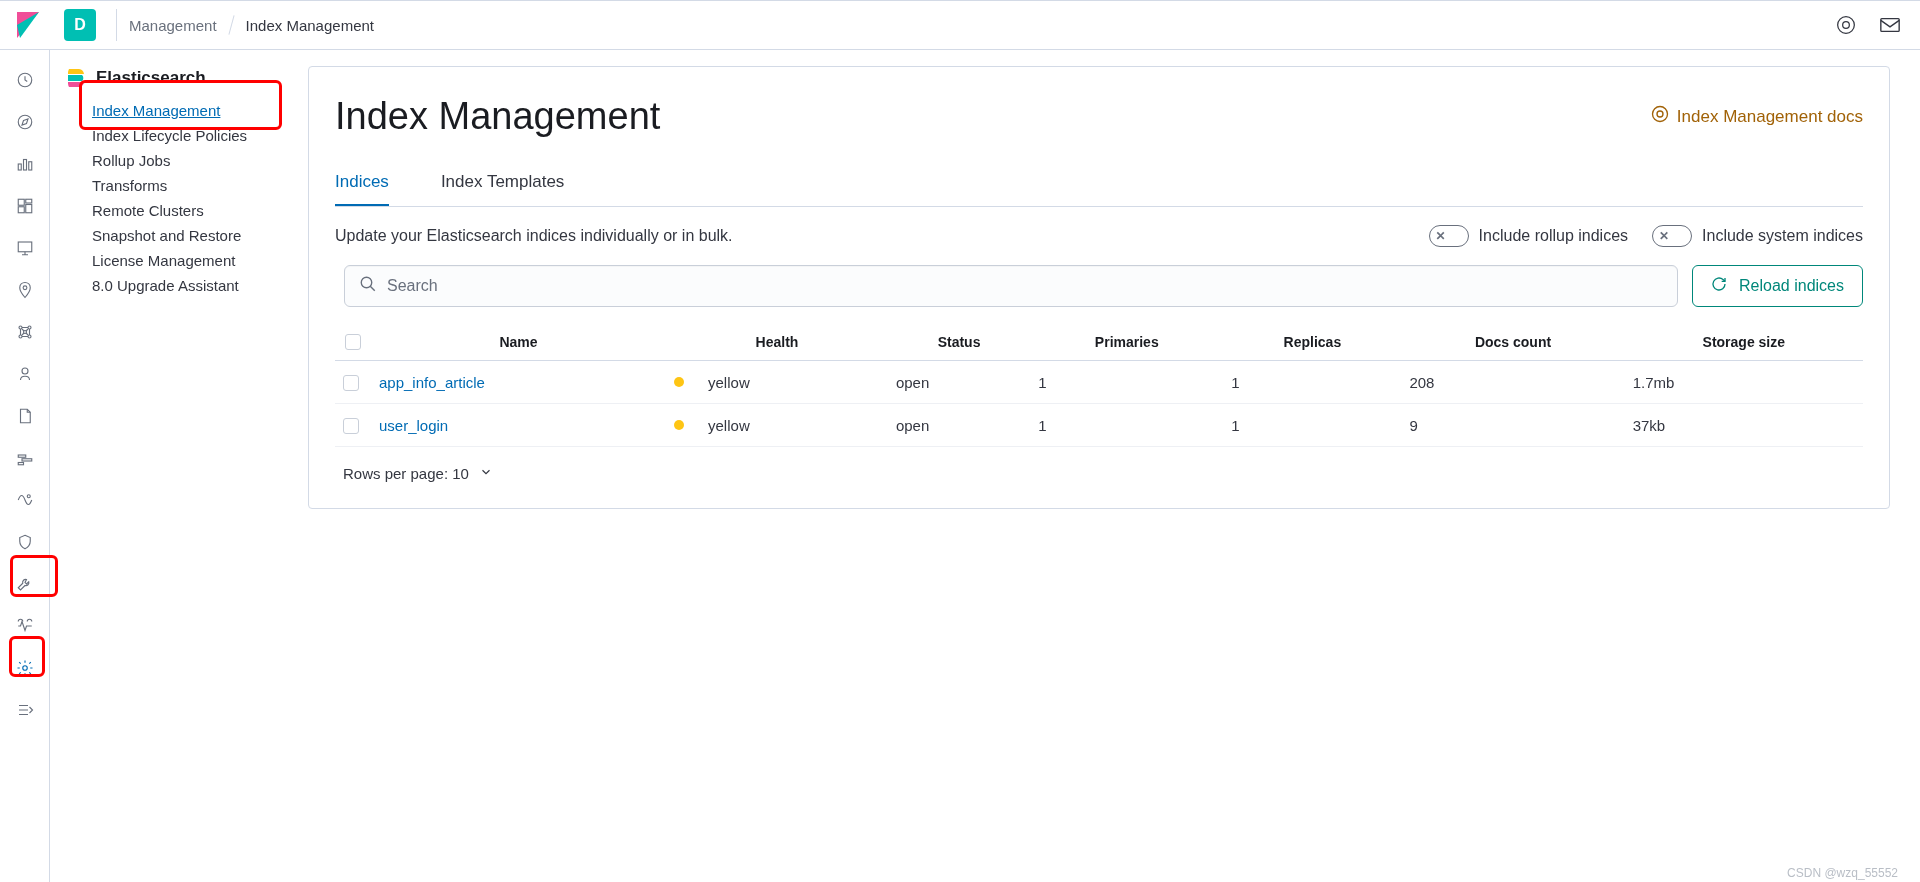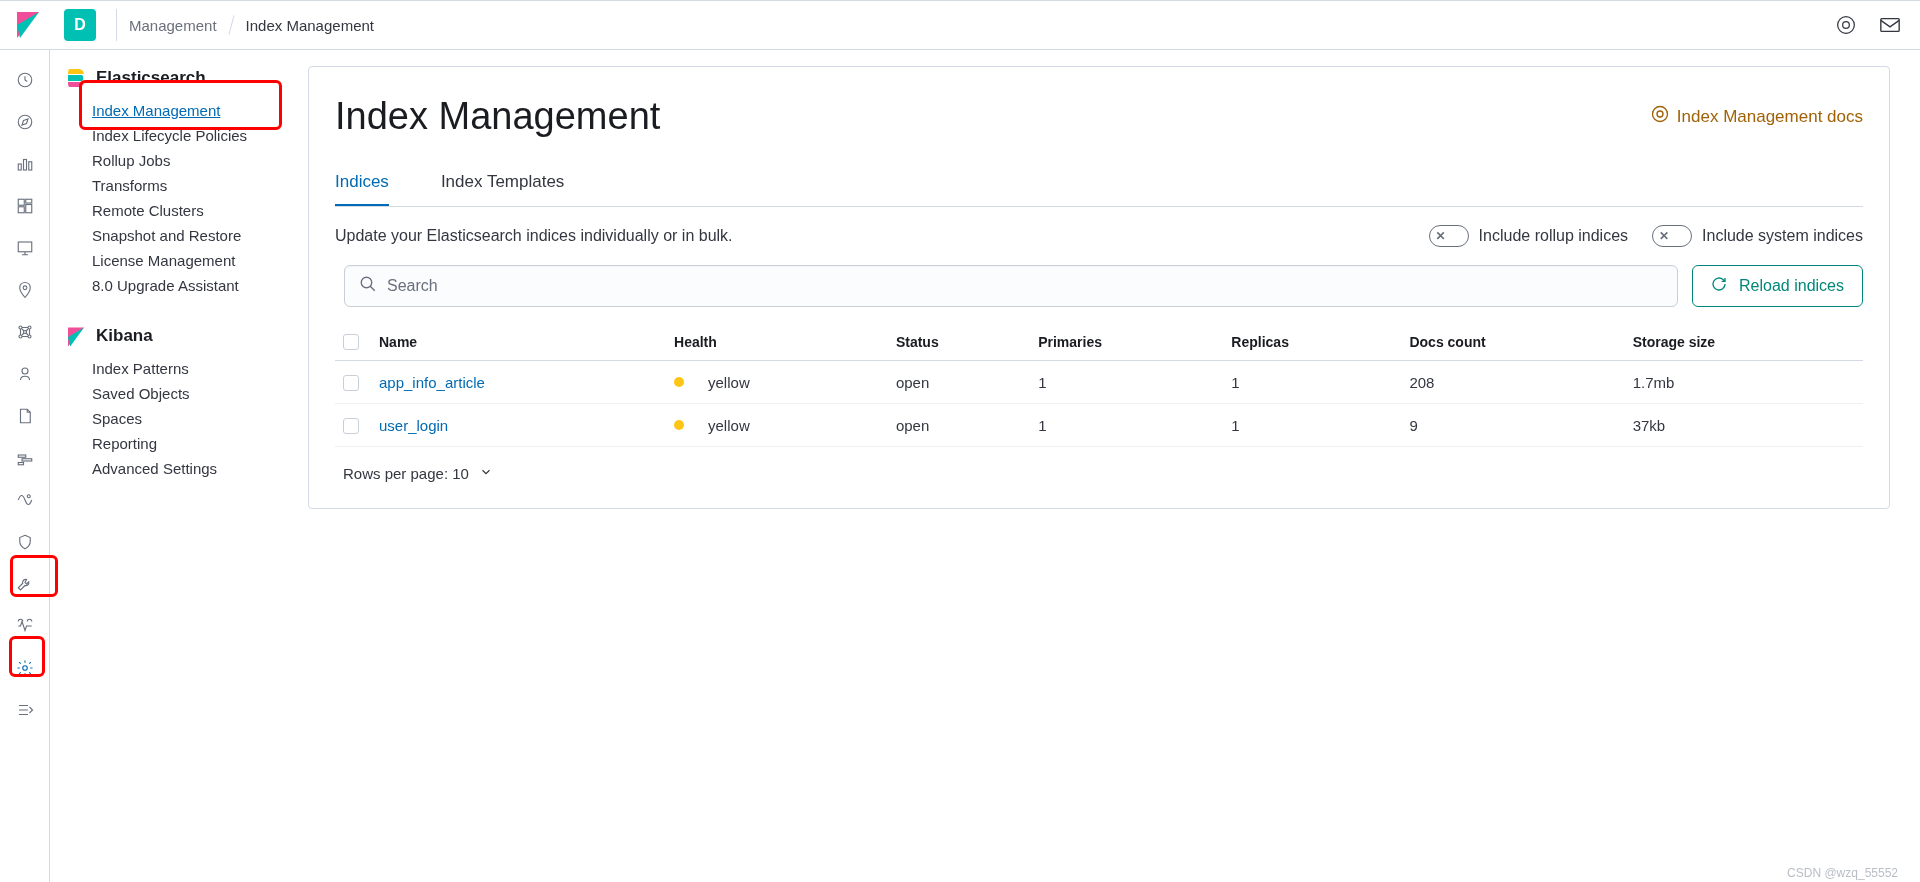--- a/index.html
+++ b/index.html
@@ -50,21 +50,21 @@
   .switch .knob { width: 40px; height: 22px; border: 1px solid #69707d; border-radius: 22px; display: flex; align-items: center; padding: 0 2px; cursor: pointer; }
   .switch .knob .x { width: 18px; height: 18px; border-radius: 50%; display: flex; align-items: center; justify-content: center; color: #69707d; font-size: 12px; font-weight: 700; }
 
   .search-row { display: flex; gap: 14px; margin-bottom: 18px; margin-left: 9px; }
   .search-box { flex: 1; display: flex; align-items: center; gap: 10px; border: 1px solid #c9cfd9; background: #fbfcfd; border-radius: 6px; padding: 0 14px; height: 42px; box-shadow: 0 1px 1px rgba(0,0,0,.03) inset; }
   .search-box input { flex: 1; border: none; outline: none; background: transparent; font-size: 16px; color: #343741; }
   .search-box input::placeholder { color: #69707d; }
   .reload-btn { display: flex; align-items: center; gap: 12px; border: 1px solid #00877a; color: #00877a; background: #fff; border-radius: 6px; height: 42px; padding: 0 18px; font-size: 16px; cursor: pointer; }
 
   table.idx { width: 100%; border-collapse: collapse; }
-  table.idx th { text-align: left; font-size: 14px; font-weight: 700; color: #1a1c21; padding: 8px 8px 10px; border-bottom: 1px solid #d3dae6; }
+  table.idx th { text-align: center; font-size: 14px; font-weight: 700; color: #1a1c21; padding: 8px 8px 10px; border-bottom: 1px solid #d3dae6; }
   table.idx td { font-size: 15px; color: #343741; padding: 12px 8px; border-bottom: 1px solid #eef0f4; }
   table.idx td.name a { color: #006bb4; text-decoration: none; cursor: pointer; }
   .chk { width: 16px; height: 16px; border: 1px solid #c9cfd9; border-radius: 3px; display: inline-block; vertical-align: middle; cursor: pointer; }
   .health { display: flex; align-items: center; gap: 24px; }
   .health .dot { width: 10px; height: 10px; border-radius: 50%; }
   .health .dot.yellow { background: #fec514; }
 
   .pager { display: flex; align-items: center; gap: 10px; margin-top: 18px; font-size: 15px; color: #343741; cursor: pointer; padding-left: 8px; }
 
   
@@ -228,36 +228,20 @@
       </div>
       <div class="side-links">
         <span class="side-link selected">Index Management</span>
         <span class="side-link">Index Lifecycle Policies</span>
         <span class="side-link">Rollup Jobs</span>
         <span class="side-link">Transforms</span>
         <span class="side-link">Remote Clusters</span>
         <span class="side-link">Snapshot and Restore</span>
         <span class="side-link">License Management</span>
         <span class="side-link">8.0 Upgrade Assistant</span>
-      </div>
-    </div>
-    <div class="side-section">
-      <div class="side-heading">
-        <span class="es-icon"><svg width="16" height="20" viewBox="0 0 22 26">
-              <polygon points="0,0 22,0 0,26" fill="#f04e98"></polygon>
-              <polygon points="0,13 22,0 3,26" fill="#00bfb3"></polygon>
-            </svg></span>
-        <span>Kibana</span>
-      </div>
-      <div class="side-links">
-        <span class="side-link">Index Patterns</span>
-        <span class="side-link">Saved Objects</span>
-        <span class="side-link">Spaces</span>
-        <span class="side-link">Reporting</span>
-        <span class="side-link">Advanced Settings</span>
       </div>
     </div>
   </div>
 
   <div class="content-wrap">
     <div class="panel">
       <div class="panel-head">
         <div class="panel-title">Index Management</div>
         <div class="docs-link">
           <span><svg width="18" height="18" viewBox="0 0 24 24" fill="none" stroke="currentColor" stroke-width="1.8">

